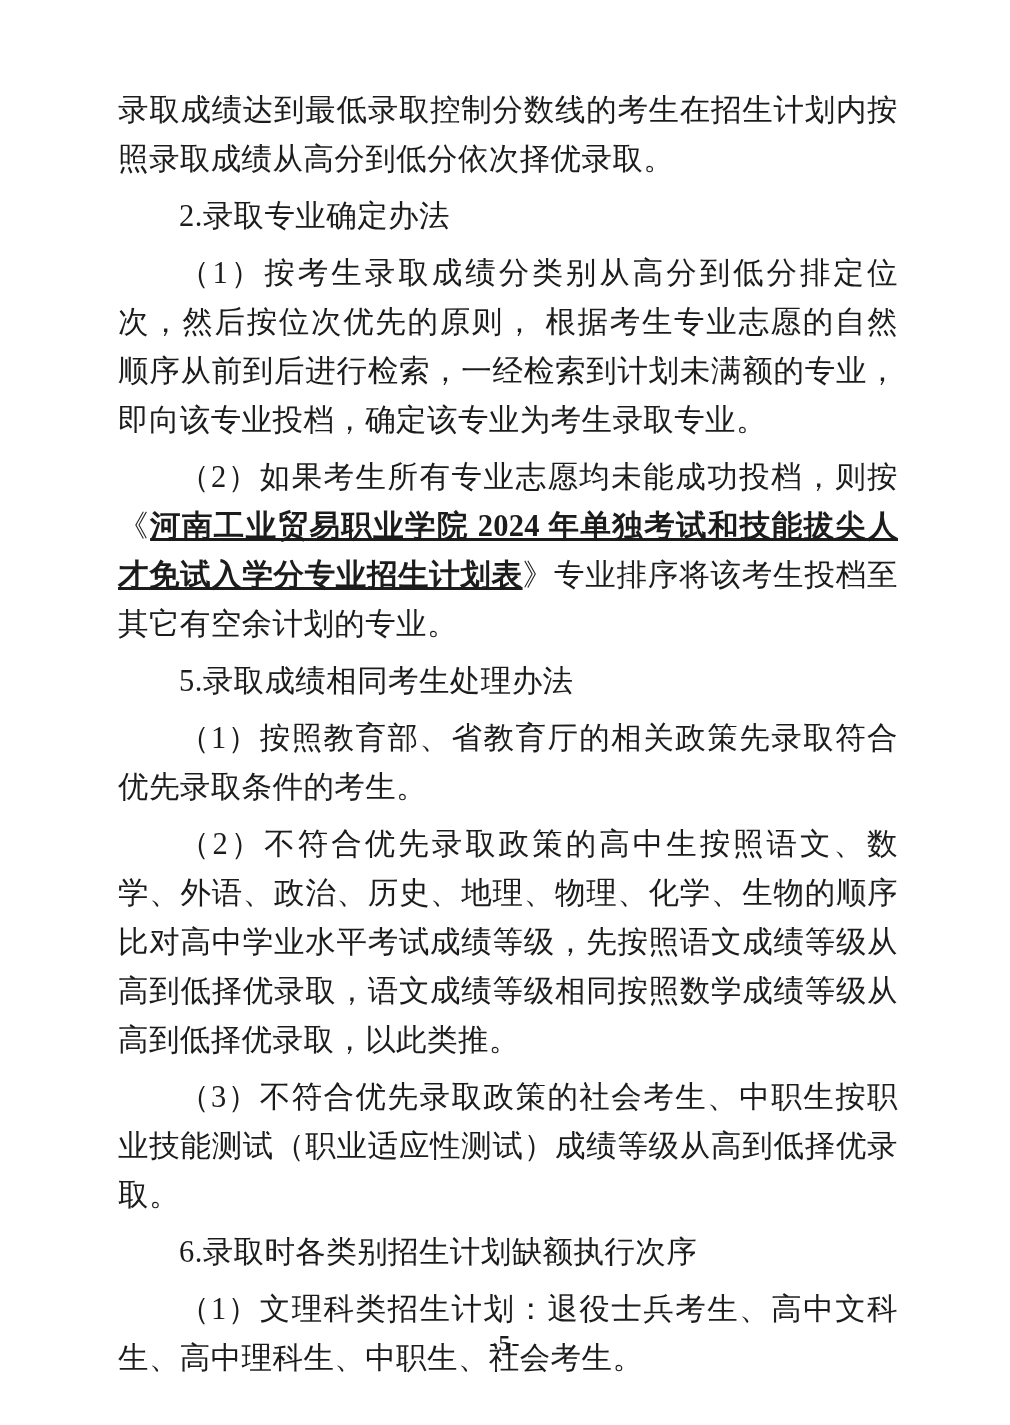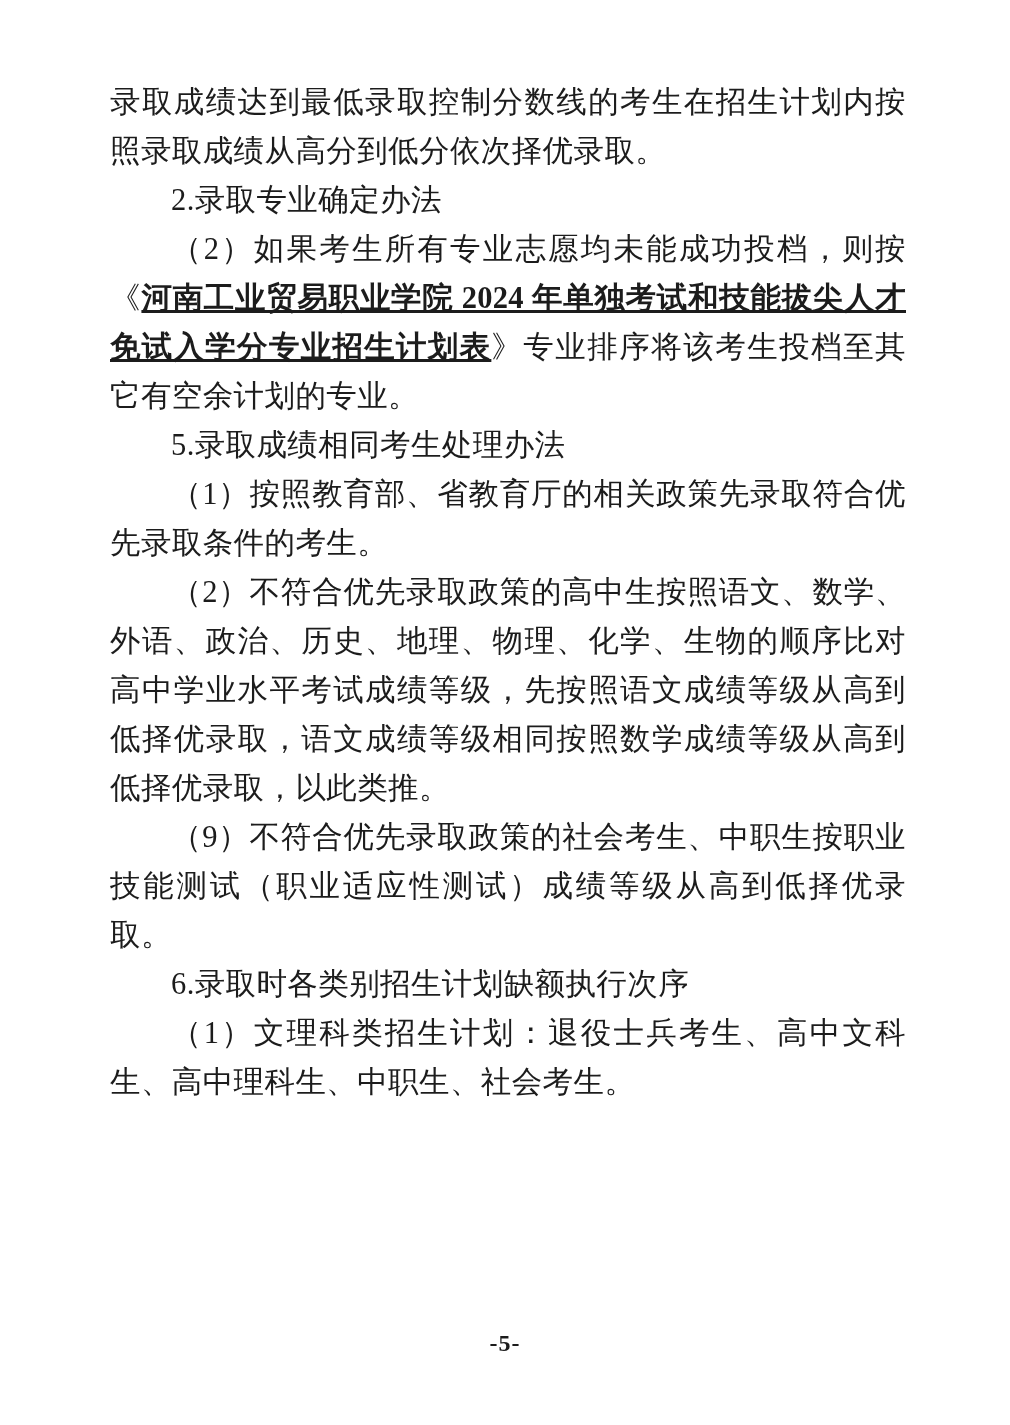--- a/index.html
+++ b/index.html
@@ -31,21 +31,21 @@
     top: 78px;
     width: 796px;
   }
 
   .para {
     font-size: 30.5px;
     line-height: 49px;
     text-align: justify;
     text-justify: inter-ideograph;
     letter-spacing: 0.4px;
-    margin: 0;
+    margin: 8px;
     color: #1c1c1c;
     font-weight: 400;
     text-align-last: left;
   }
 
   .indent {
     text-indent: 2em;
   }
 
   .bold-title {
@@ -71,31 +71,32 @@
 <body>
 
 <div class="page">
 
   <div class="content">
 
     <p class="para">录取成绩达到最低录取控制分数线的考生在招生计划内按照录取成绩从高分到低分依次择优录取。</p>
 
     <p class="para indent">2.录取专业确定办法</p>
 
+    <p class="para indent">（1）按考生录取成绩分类别从高分到低分排定位次，然后按位次优先的原则， 根据考生专业志愿的自然顺序从前到后进行检索，一经检索到计划未满额的专业，即向该专业投档，确定该专业为考生录取专业。</p>
 
     <p class="para indent"><span>（2）如果考生所有专业志愿均未能成功投档，则按《</span><span class="bold-title">河南工业贸易职业学院 2024 年单独考试和技能拔尖人才免试入学分专业招生计划表</span><span>》专业排序将该考生投档至其它有空余计划的专业。</span></p>
 
 
     <p class="para indent">5.录取成绩相同考生处理办法</p>
 
     <p class="para indent">（1）按照教育部、省教育厅的相关政策先录取符合优先录取条件的考生。</p>
 
     <p class="para indent">（2）不符合优先录取政策的高中生按照语文、数学、外语、政治、历史、地理、物理、化学、生物的顺序比对高中学业水平考试成绩等级，先按照语文成绩等级从高到低择优录取，语文成绩等级相同按照数学成绩等级从高到低择优录取，以此类推。</p>
 
-    <p class="para indent">（9）不符合优先录取政策的社会考生、中职生按职业技能测试（职业适应性测试）成绩等级从高到低择优录取。</p>
+    <p class="para indent">（3）不符合优先录取政策的社会考生、中职生按职业技能测试（职业适应性测试）成绩等级从高到低择优录取。</p>
 
 
     <p class="para indent">6.录取时各类别招生计划缺额执行次序</p>
 
     <p class="para indent">（1）文理科类招生计划：退役士兵考生、高中文科生、高中理科生、中职生、社会考生。</p>
 
   </div>
 
   <div class="page-number">-5-</div>
 

